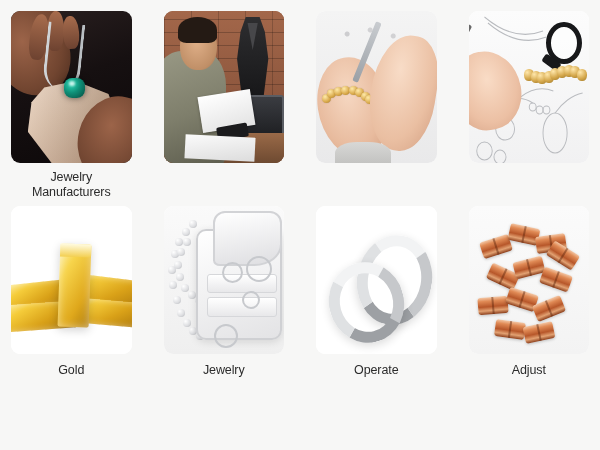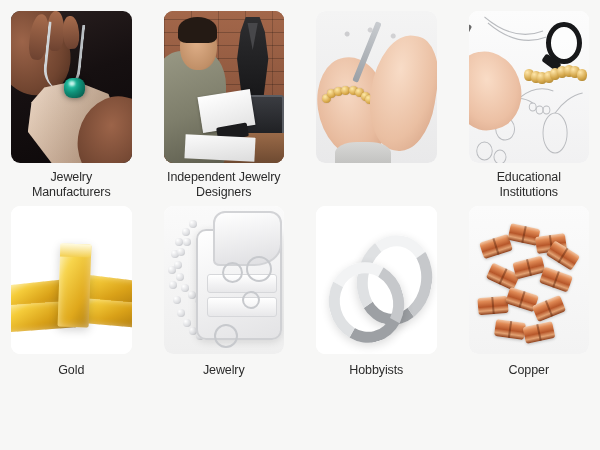--- a/index.html
+++ b/index.html
@@ -359,21 +359,20 @@
           <div class="screen"></div>
           <div class="desk"></div>
           <div class="body"></div>
           <div class="head"></div>
           <div class="hair"></div>
           <div class="paper"></div>
           <div class="phone"></div>
           <div class="paper2"></div>
         </div>
       </div>
-      <div class="caption">Independent Jewelry Designers</div>
     </div>
 
     <div class="cell">
       <div class="thumb">
         <div class="art sc-hobby">
           <div class="sketchbg"></div>
           <div class="palm"></div>
           <div class="bracelet" id="braceletBeads">
               <div class="bead" style="left: 2%; top: 58%;"></div>
               <div class="bead" style="left: 12%; top: 42%;"></div>
@@ -422,21 +421,20 @@
               <div class="gbead" style="left: 44%; top: 23.066%;"></div>
               <div class="gbead" style="left: 55%; top: 11.8912%;"></div>
               <div class="gbead" style="left: 66%; top: 8.06137%;"></div>
               <div class="gbead" style="left: 77%; top: 13.8997%;"></div>
               <div class="gbead" style="left: 88%; top: 25.8648%;"></div>
             </div>
           <div class="hand"></div>
           <div class="pencil"></div>
         </div>
       </div>
-      <div class="caption">Educational Institutions</div>
     </div>
   </div>
 
   <div class="grid row2" style="margin-top:6px;">
 
     <div class="cell">
       <div class="thumb">
         <div class="art sc-gold">
           <div class="bar b1"></div>
           <div class="bar b2"></div>
@@ -487,37 +485,37 @@
       <div class="caption">Jewelry</div>
     </div>
 
     <div class="cell">
       <div class="thumb">
         <div class="art sc-plat">
           <div class="pr pr2"></div>
           <div class="pr pr1"></div>
         </div>
       </div>
-      <div class="caption">Hobbyists</div>
+      <div class="caption">Operate</div>
     </div>
 
     <div class="cell">
       <div class="thumb">
         <div class="art sc-copper" id="copperPile">
             <div class="cyl" style="left: 10%; top: 22%; transform: rotate(-18deg);"></div>
             <div class="cyl" style="left: 34%; top: 14%; transform: rotate(12deg);"></div>
             <div class="cyl" style="left: 56%; top: 20%; transform: rotate(-8deg);"></div>
             <div class="cyl" style="left: 16%; top: 42%; transform: rotate(25deg);"></div>
             <div class="cyl" style="left: 38%; top: 36%; transform: rotate(-14deg);"></div>
             <div class="cyl" style="left: 60%; top: 44%; transform: rotate(20deg);"></div>
             <div class="cyl" style="left: 8%; top: 62%; transform: rotate(-5deg);"></div>
             <div class="cyl" style="left: 32%; top: 58%; transform: rotate(18deg);"></div>
             <div class="cyl" style="left: 54%; top: 64%; transform: rotate(-22deg);"></div>
             <div class="cyl" style="left: 22%; top: 78%; transform: rotate(8deg);"></div>
             <div class="cyl" style="left: 46%; top: 80%; transform: rotate(-12deg);"></div>
             <div class="cyl" style="left: 66%; top: 28%; transform: rotate(32deg);"></div>
           </div>
       </div>
-      <div class="caption">Copper</div>
+      <div class="caption">Adjust</div>
     </div>
   </div>
 
 </div>
 
 </body></html>

